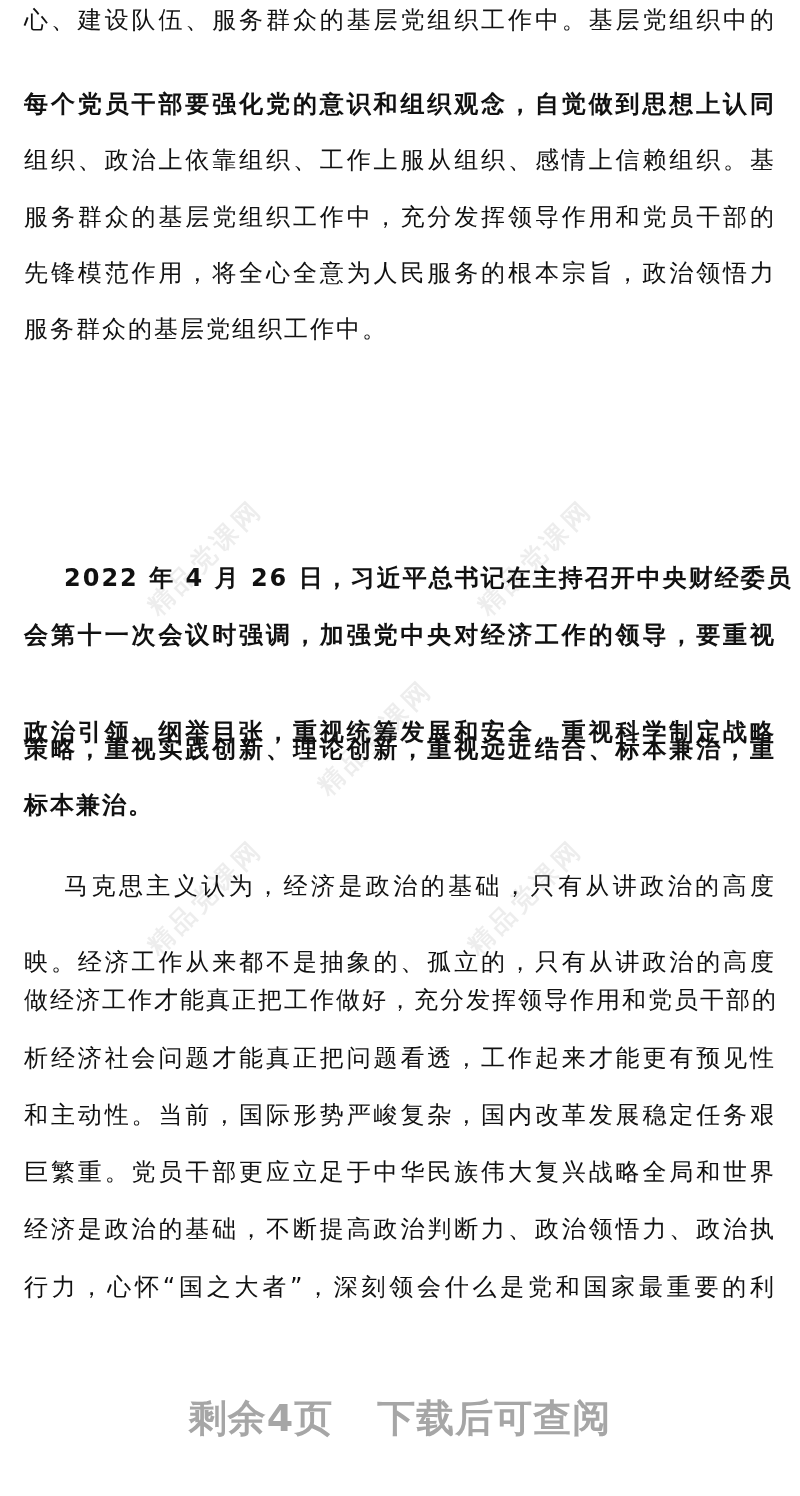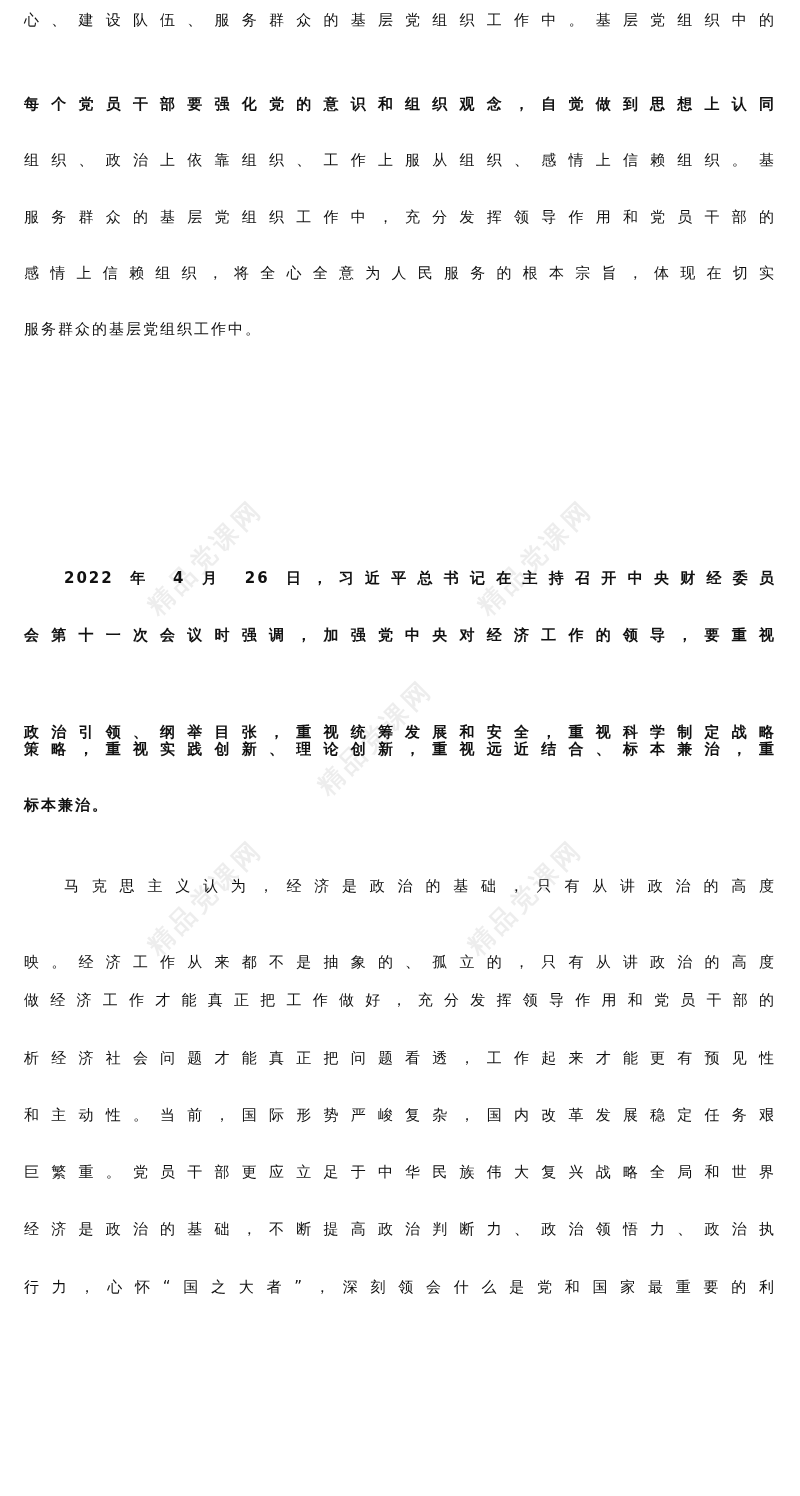--- a/index.html
+++ b/index.html
@@ -20,21 +20,21 @@
       left: 0; top: 0;
       width: 800px;
       height: 1496px;
     }
     .line {
       position: absolute;
       left: 24px;
       width: 752px;
       height: 36px;
       line-height: 36px;
-      font-size: 15px;
+      font-size: 24px;
       white-space: nowrap;
       text-align: justify;
       text-align-last: justify;
       letter-spacing: 2px;
     }
     .line.last {
       text-align-last: left;
     }
     .line.indent {
       left: 64px;
@@ -81,21 +81,21 @@
   <div class="watermark" style="left:460px; top:540px;">精品党课网</div>
   <div class="watermark" style="left:300px; top:720px;">精品党课网</div>
   <div class="watermark" style="left:130px; top:880px;">精品党课网</div>
   <div class="watermark" style="left:450px; top:880px;">精品党课网</div>
 
   <div class="paragraph">
     <div class="line" style="top:2px;">心、建设队伍、服务群众的基层党组织工作中。基层党组织中的</div>
     <div class="line" style="top:86px;font-weight:bold;">每个党员干部要强化党的意识和组织观念，自觉做到思想上认同</div>
     <div class="line" style="top:142px;">组织、政治上依靠组织、工作上服从组织、感情上信赖组织。基</div>
     <div class="line" style="top:199px;">服务群众的基层党组织工作中，充分发挥领导作用和党员干部的</div>
-    <div class="line" style="top:255px;">感情上信赖组织，将全心全意为人民服务的根本宗旨，体现在切实</div>
+    <div class="line" style="top:255px;">先锋模范作用，将全心全意为人民服务的根本宗旨，政治领悟力</div>
     <div class="line last" style="top:311px;">服务群众的基层党组织工作中。</div>
   </div>
 
   <div class="paragraph bold">
     <div class="line indent" style="top:560px;">2022 年 4 月 26 日，习近平总书记在主持召开中央财经委员</div>
     <div class="line" style="top:617px;">会第十一次会议时强调，加强党中央对经济工作的领导，要重视</div>
     <div class="line" style="top:674px;margin-top:40px;">政治引领、纲举目张，重视统筹发展和安全，重视科学制定战略</div>
     <div class="line" style="top:731px;">策略，重视实践创新、理论创新，重视远近结合、标本兼治，重</div>
     <div class="line last" style="top:787px;">标本兼治。</div>
   </div>
@@ -104,14 +104,17 @@
     <div class="line indent" style="top:868px;">马克思主义认为，经济是政治的基础，只有从讲政治的高度</div>
     <div class="line" style="top:926px;margin-top:18px;">映。经济工作从来都不是抽象的、孤立的，只有从讲政治的高度</div>
     <div class="line" style="top:982px;">做经济工作才能真正把工作做好，充分发挥领导作用和党员干部的</div>
     <div class="line" style="top:1040px;">析经济社会问题才能真正把问题看透，工作起来才能更有预见性</div>
     <div class="line" style="top:1097px;">和主动性。当前，国际形势严峻复杂，国内改革发展稳定任务艰</div>
     <div class="line" style="top:1154px;">巨繁重。党员干部更应立足于中华民族伟大复兴战略全局和世界</div>
     <div class="line" style="top:1211px;">经济是政治的基础，不断提高政治判断力、政治领悟力、政治执</div>
     <div class="line" style="top:1269px;">行力，心怀“国之大者”，深刻领会什么是党和国家最重要的利</div>
   </div>
 
+  <div class="banner">
+    <span>剩余4页</span><span class="gap"></span><span>下载后可查阅</span>
+  </div>
 
 </div>
 
 </body></html>

